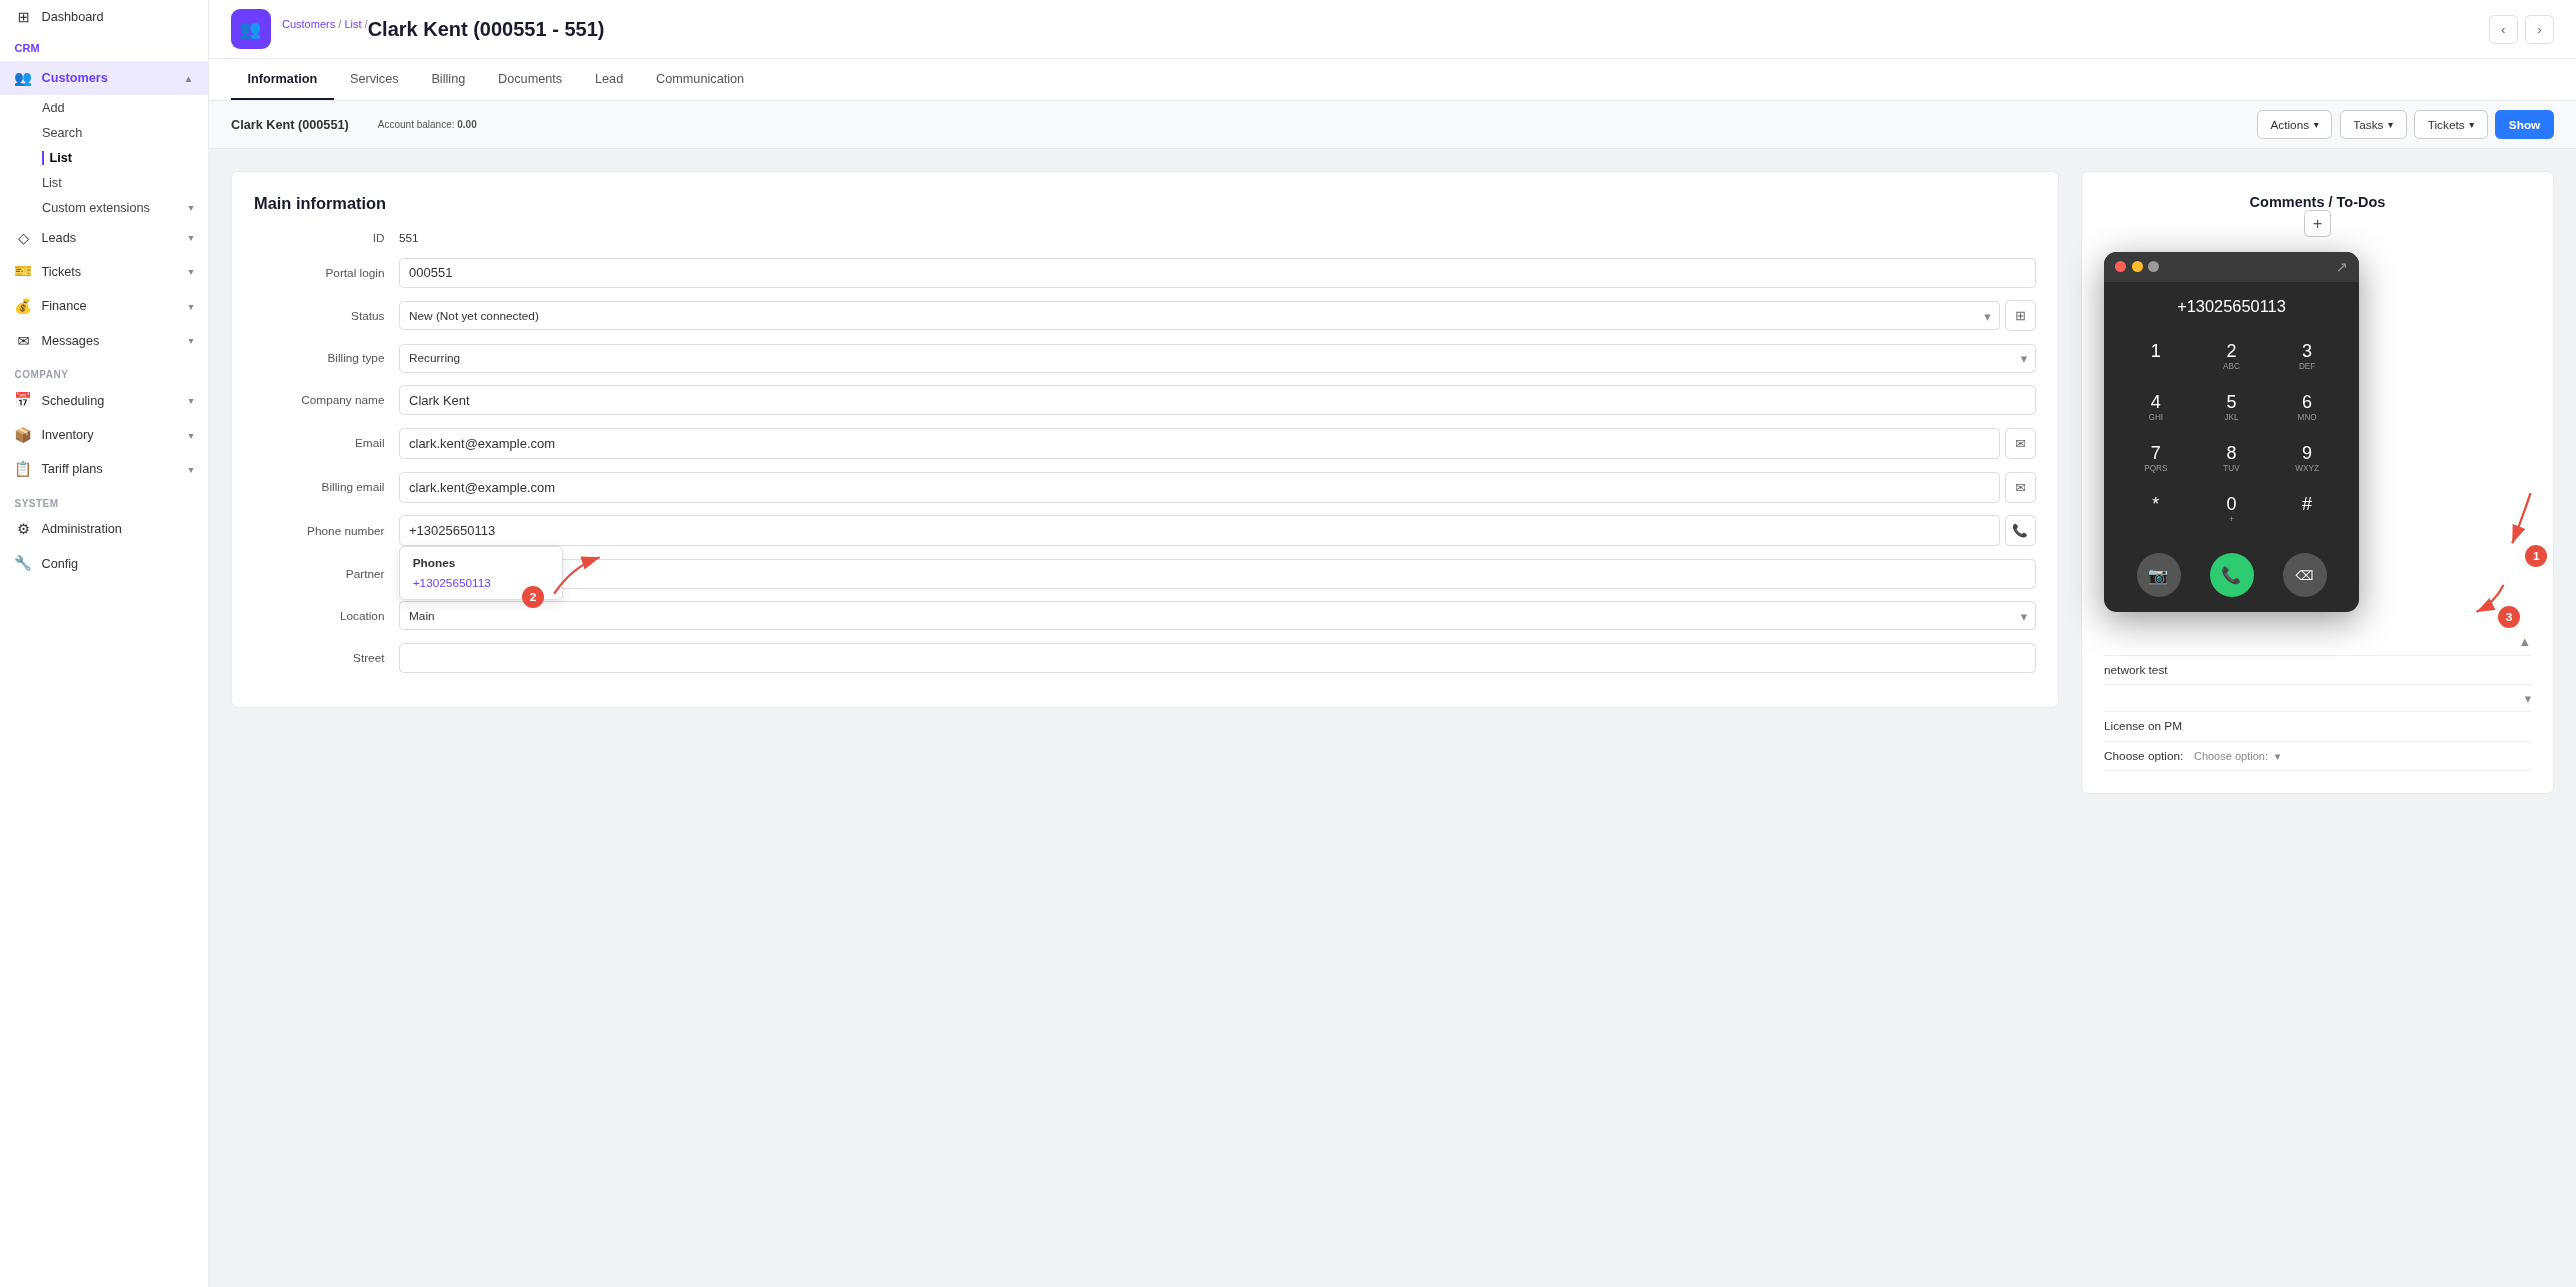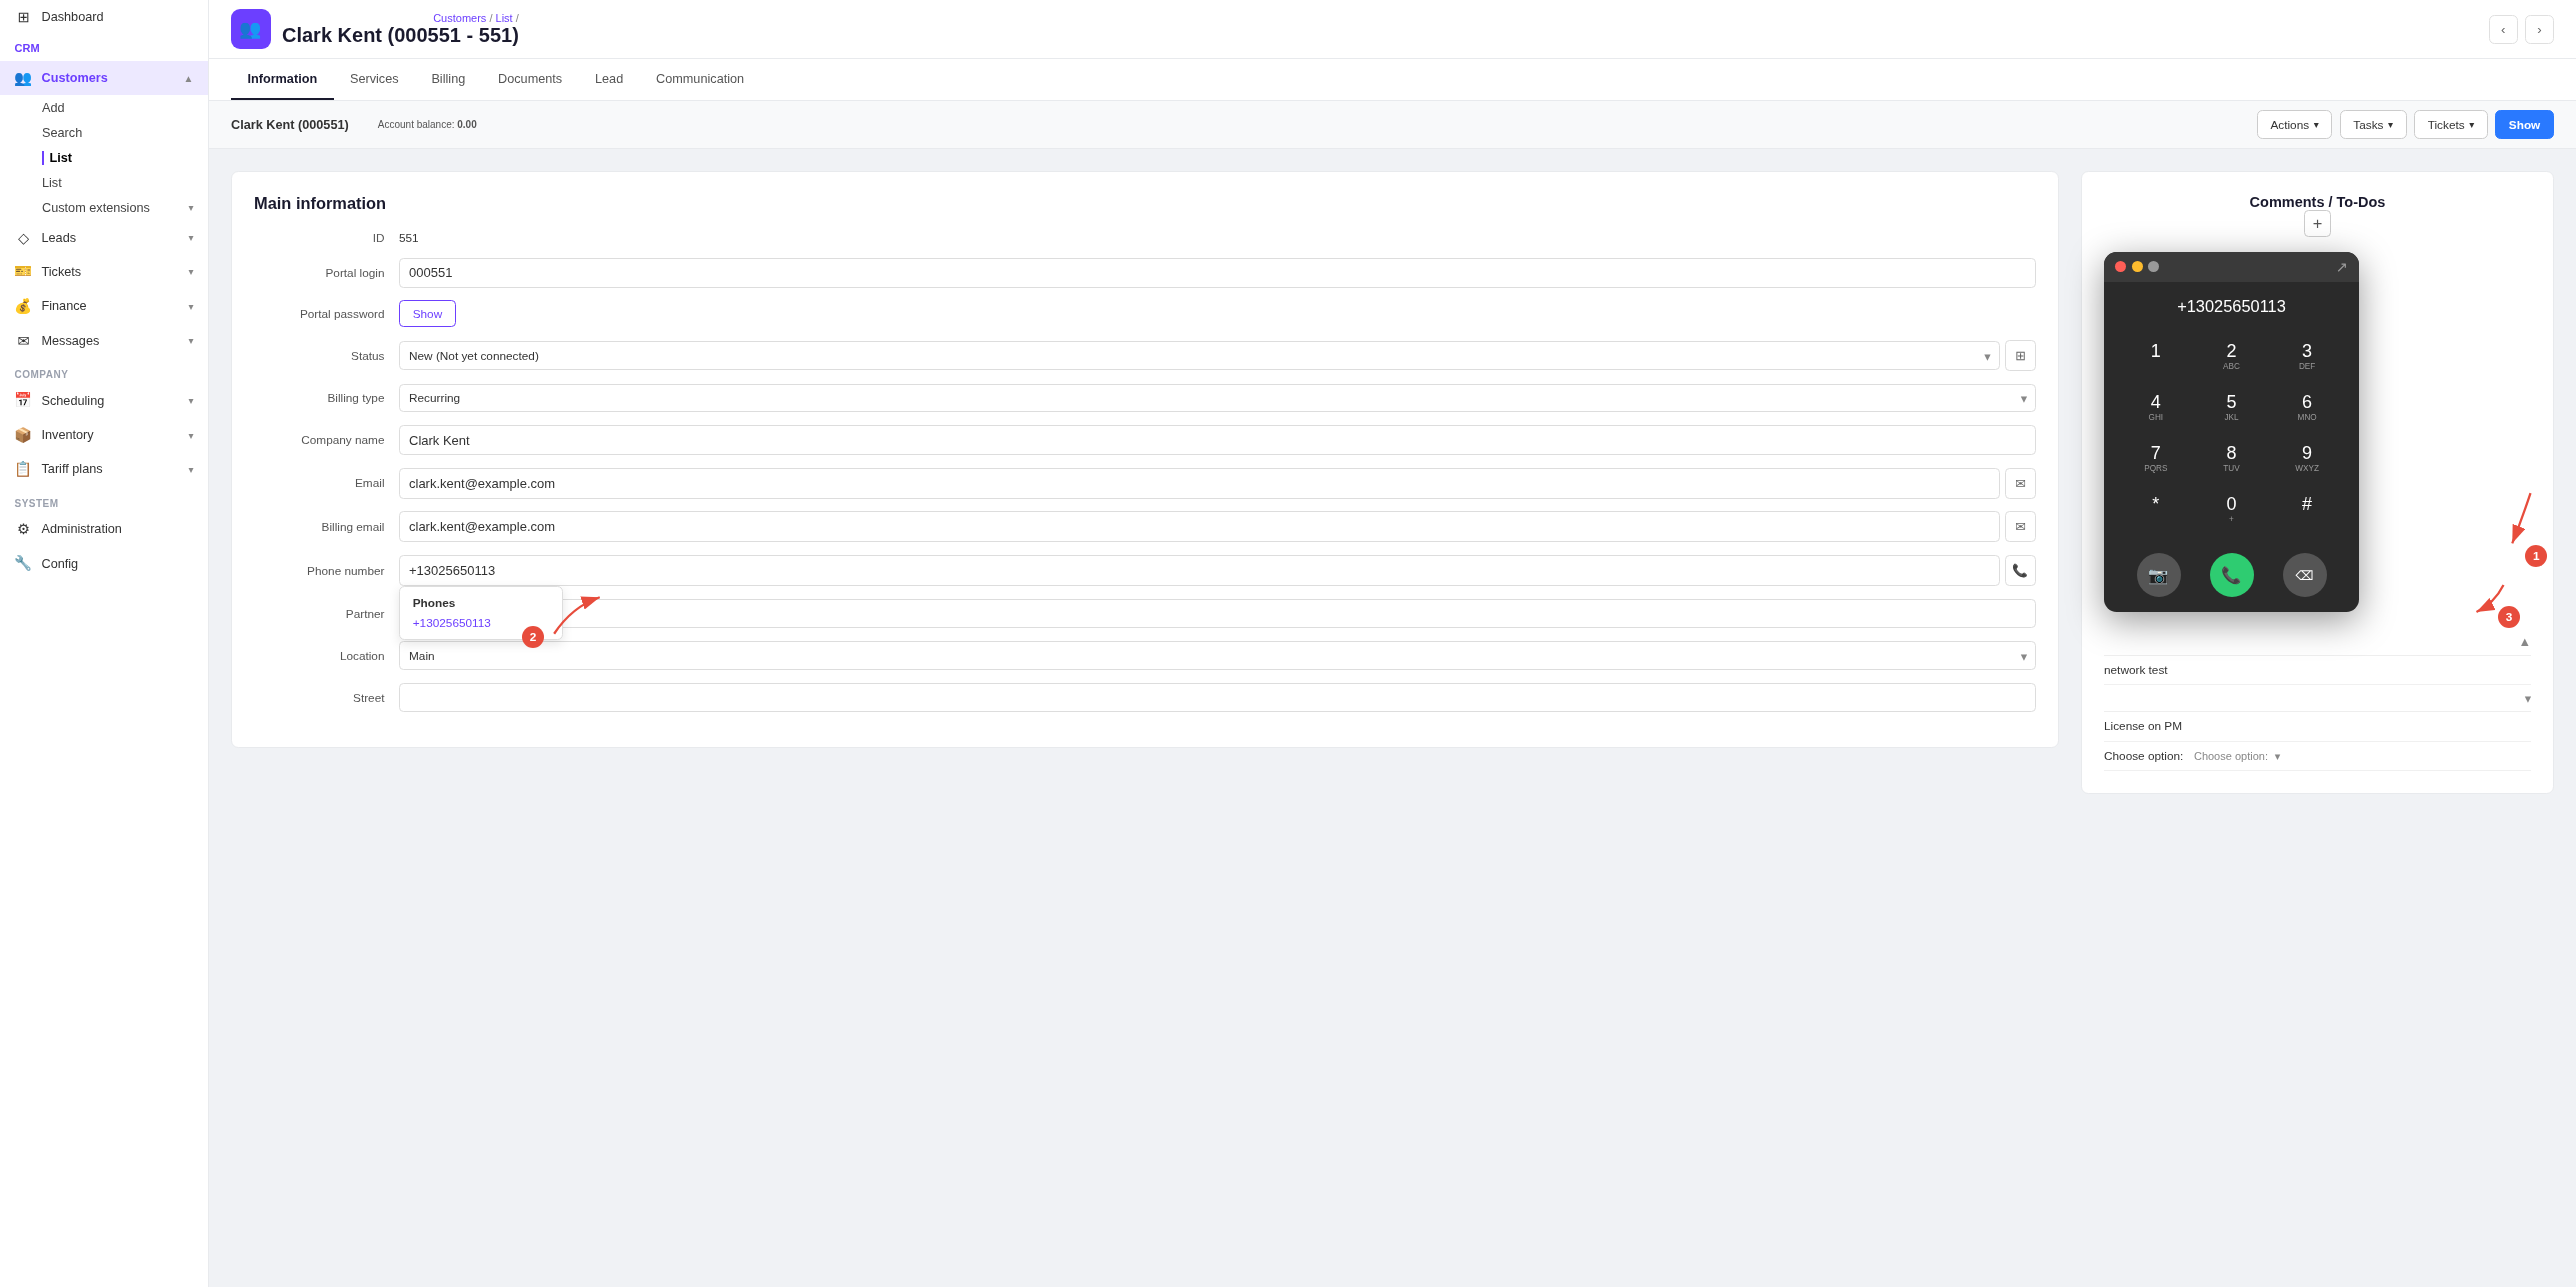--- a/index.html
+++ b/index.html
@@ -17,21 +17,21 @@
     .sidebar-chevron { margin-left: auto; font-size: 10px; color: #888; }
     .sidebar-crm-label { padding: 7.3px 14.5px; font-size: 11px; font-weight: 700; color: #6c3fff; }
     .customers-item { background: #ede9ff; }
 
     
     .main { flex: 1; display: flex; flex-direction: column; overflow: hidden; }
 
     
     .page-header { background: #fff; border-bottom: 0.9px solid #e8eaed; padding: 9px 22px; display: flex; align-items: center; gap: 11px; }
     .page-header-icon { width: 40px; height: 40px; background: #6c3fff; border-radius: 9px; display: flex; align-items: center; justify-content: center; color: #fff; font-size: 18px; }
-    .page-header-title { display: flex; flex-direction: column; align-items: flex-end; }
+    .page-header-title { display: flex; flex-direction: row; }
     .breadcrumb { font-size: 11px; color: #6c3fff; }
     .breadcrumb span { color: #888; }
     .page-title { font-size: 20px; font-weight: 700; color: #1a1a2e; }
     .header-nav-buttons { margin-left: auto; display: flex; gap: 7.3px; }
     .nav-btn { width: 29px; height: 29px; border: 0.9px solid #e0e0e0; background: #fff; border-radius: 5.5px; cursor: pointer; display: flex; align-items: center; justify-content: center; color: #666; }
 
     
     .tabs { background: #fff; border-bottom: 0.9px solid #e8eaed; padding: 0 22px; display: flex; gap: 0; }
     .tab { padding: 12.7px 16.4px; cursor: pointer; font-size: 12.7px; color: #555; border-bottom: 2.7px solid transparent; }
     .tab.active { color: #1a1a2e; font-weight: 600; border-bottom-color: #1a1a2e; }
@@ -243,24 +243,20 @@
           <div class="form-row">
             <label class="form-label">ID</label>
             <span style="font-size:11.8px;color:#333;">551</span>
           </div>
 
           <div class="form-row">
             <label class="form-label">Portal login</label>
             <input class="form-control" type="text" value="000551" style="">
           </div>
 
-          <div class="form-row">
-            <label class="form-label">Portal password</label>
-            <button class="show-btn">Show</button>
-          </div>
 
           <div class="form-row">
             <label class="form-label">Status</label>
             <div class="select-wrapper">
               <div class="select-inner">
                 <select class="select-control">
                   <option>New (Not yet connected)</option>
                 </select>
               </div>
               <div class="input-addon">⊞</div>

